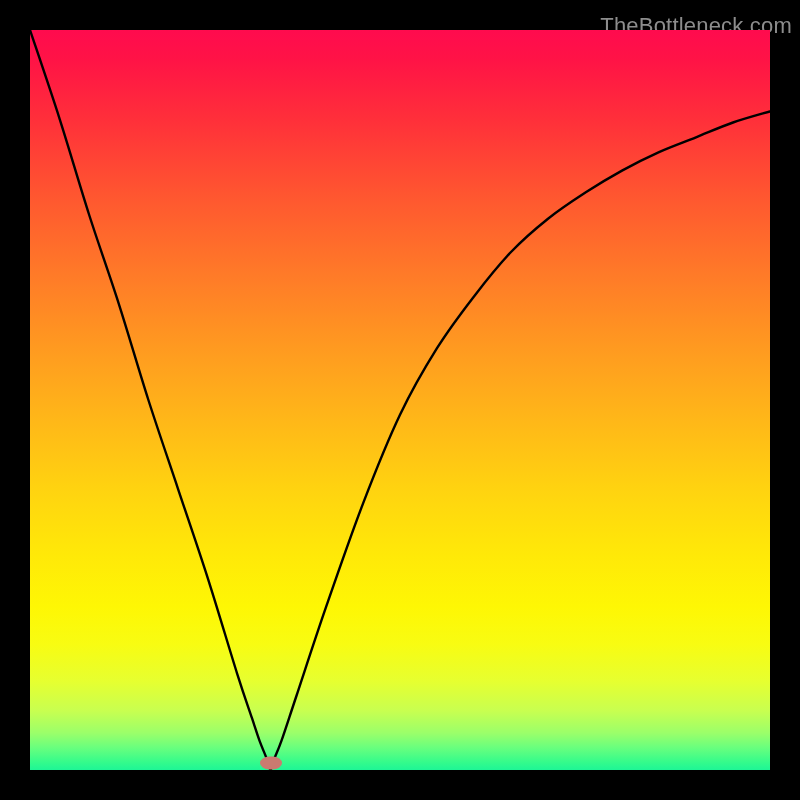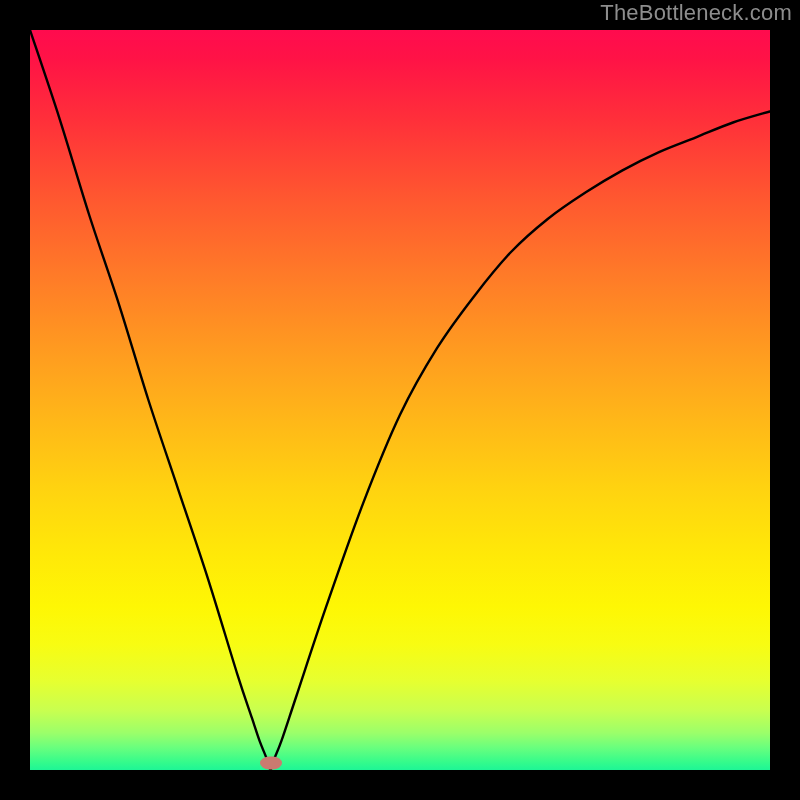--- a/index.html
+++ b/index.html
@@ -37,21 +37,21 @@
       #e6ff30 88%,
       #c8ff50 92%,
       #9bff6a 95%,
       #68ff7e 97%,
       #33fb8c 99%,
       #1ef596 100%
     );
   }
   .watermark {
     position: absolute;
-    top: 0;
+    top: 13px;
     right: 8px;
     color: #8d8d8d;
     font-size: 22px;
     font-weight: 500;
     letter-spacing: 0.2px;
     user-select: none;
   }
   svg.curve {
     position: absolute;
     inset: 0;

